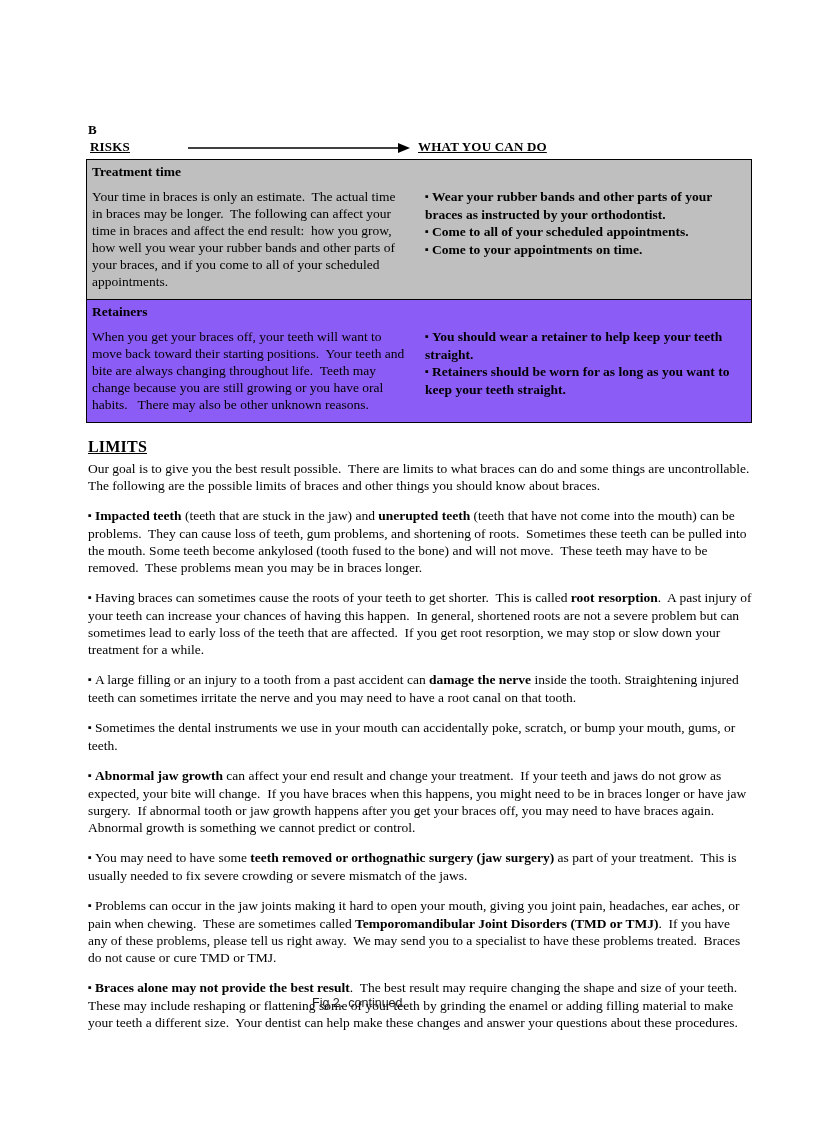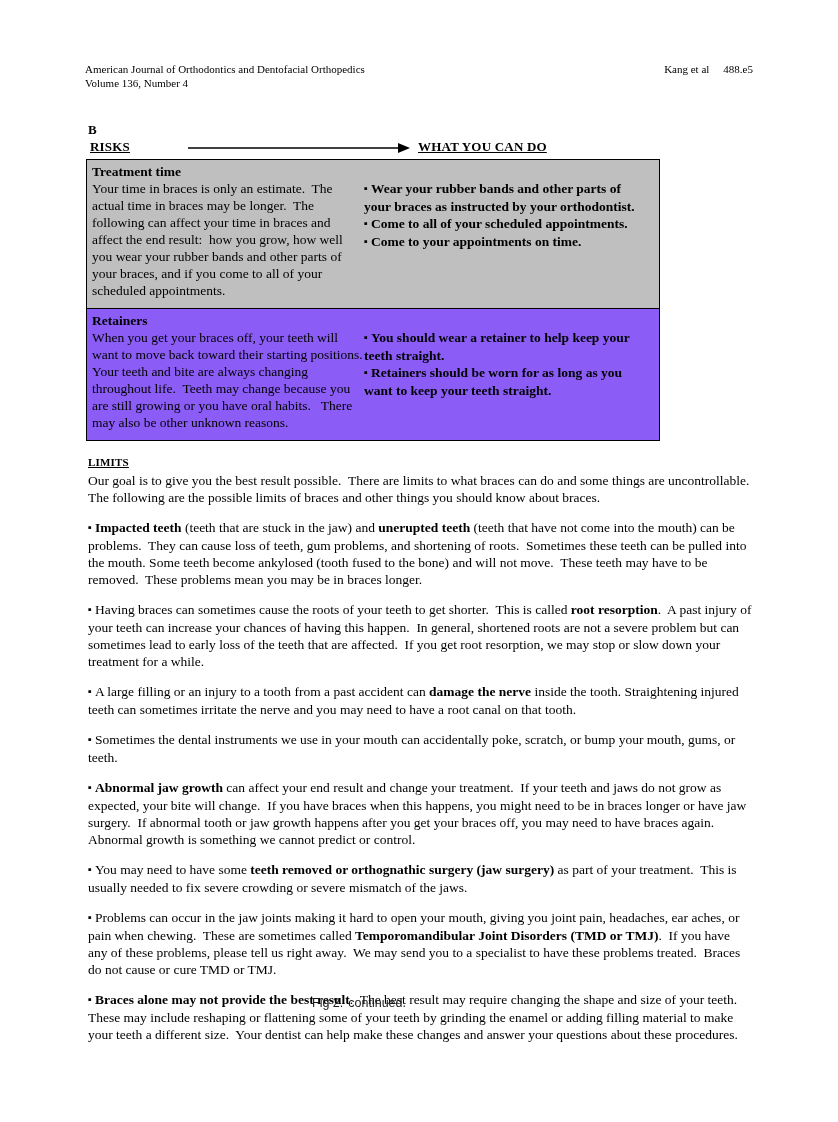--- a/index.html
+++ b/index.html
@@ -55,33 +55,34 @@
     display: inline-flex;
     align-items: center;
     margin: 0 8px 0 58px;
     position: relative;
     top: 1px;
   }
   .do-h { margin-left: 0; }
 
   .risk-table {
     border: 1px solid #000;
-    width: 574px;
+    width: 666px;
   }
   .row { padding: 3px 6px 9px 5px; background: #8b5cf6; }
   .row.shaded { background: #bfbfbf; }
   .row + .row { border-top: 1px solid #000; }
   .row-title {
     font-weight: bold;
     font-size: 13.5px;
     line-height: 17px;
   }
   .row-body {
     display: flex;
-    justify-content: flex-start;
+    justify-content: space-between;
+    margin-top: 8px;
   }
   .risk-text {
     width: 48.5%;
     font-size: 13.5px;
     line-height: 17px;
     white-space: pre-wrap;
   }
   .actions {
     width: 49%;
     font-size: 13.5px;
@@ -92,21 +93,21 @@
   .sq {
     font-size: 11px;
     margin-right: 3px;
     position: relative;
     top: -1px;
   }
 
   .limits { margin-top: 15px; margin-left: 2px; }
   .limits-heading {
     font-weight: bold;
-    font-size: 11px;
+    font-size: 16px;
     text-decoration: underline;
     letter-spacing: 0.2px;
     margin-bottom: 4px;
   }
   .para {
     margin: 0 0 10px 0;
     font-size: 13.5px;
     line-height: 17px;
     white-space: pre-wrap;
   }
@@ -123,29 +124,20 @@
     font-size: 12.5px;
     color: #1a1a1a;
   }
   .caption .cap-label { margin-right: 5px; }
 </style>
 </head>
 <body>
 
 <div class="page">
 
-  <div class="header">
-    <div class="header-left">
-      <div>American Journal of Orthodontics and Dentofacial Orthopedics</div>
-      <div>Volume 136, Number 4</div>
-    </div>
-    <div class="header-right">
-      <span class="authors">Kang et al</span><span>488.e5</span>
-    </div>
-  </div>
 
   <div class="content">
 
     <div class="panel-label">B</div>
 
     <div class="cols-header">
       <span class="col-h">RISKS</span>
       <span class="arrow">
         <svg width="222" height="12" viewBox="0 0 222 12" aria-hidden="true">
           <line x1="0" y1="6" x2="211" y2="6" stroke="#000" stroke-width="1.6"></line>

